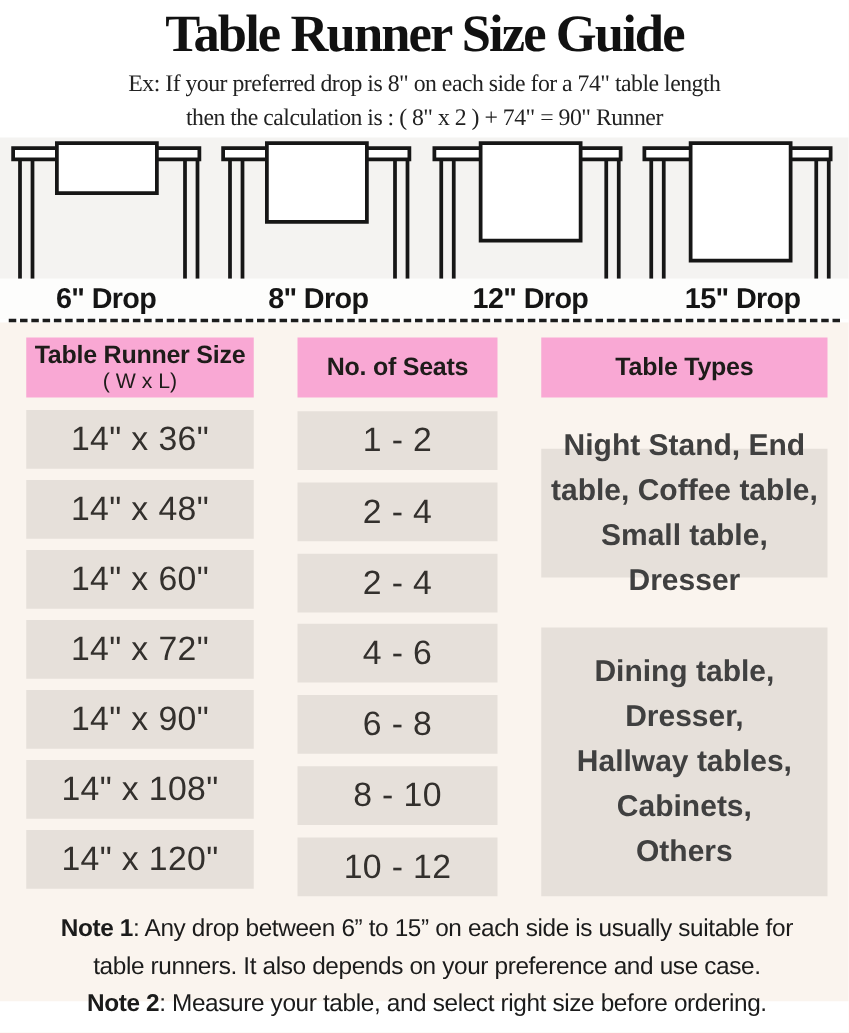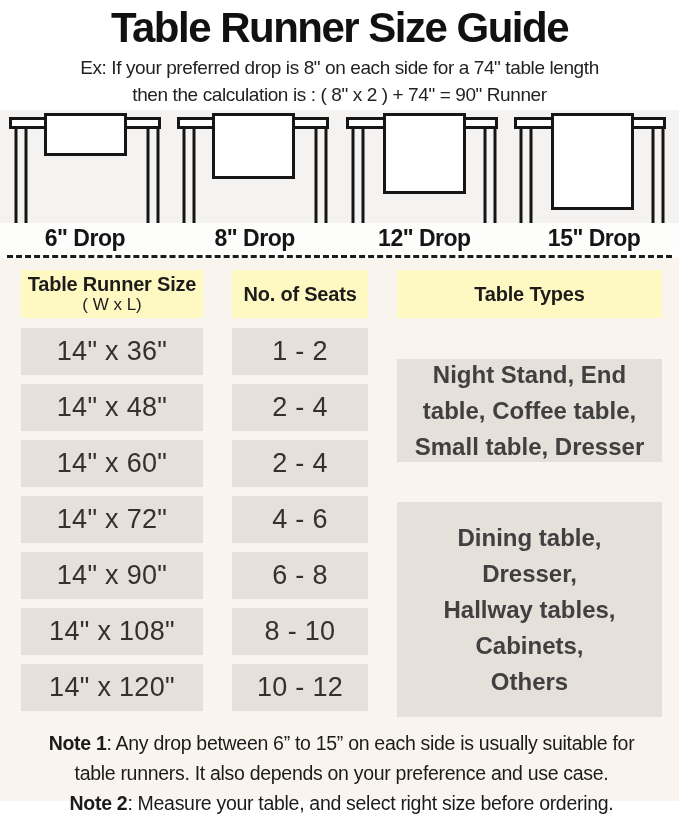--- a/index.html
+++ b/index.html
@@ -1,21 +1,21 @@
 <!DOCTYPE html>
 <html><head>
 <meta charset="utf-8">
 <style>
   html,body{margin:0;padding:0;}
   body{
     width:679px;height:826px;overflow:hidden;background:#ffffff;
     font-family:"Liberation Sans","DejaVu Sans",sans-serif;color:#1d1d1d;
   }
   
-  .top{text-align:center;padding-top:2px;}
+  .top{text-align:center;padding-top:2px;font-family:Liberation Serif, serif;}
   .title{
     font-size:42px;font-weight:bold;letter-spacing:-1.5px;color:#111;
     line-height:48px;margin:2px 0 4px;
   }
   .formula{font-size:20px;letter-spacing:-0.5px;line-height:24px;margin:0 0 5px;color:#222;}
   .ex{font-size:19px;letter-spacing:-0.4px;line-height:23px;margin:0 16px 4px;color:#222;}
   
   .figures{
     display:flex;justify-content:space-between;padding:2px 7px 0;
     background:#f4f3f1;height:111px;
@@ -25,28 +25,28 @@
   .drop-label{
     flex:1;text-align:center;font-weight:bold;font-size:23px;
     letter-spacing:-0.5px;color:#151515;line-height:26px;
   }
   .dashed{border-top:3px dashed #1c1c1c;margin:0 7px;height:0;}
   
   .bottom{background:#faf4ee;height:543px;box-sizing:border-box;padding:12px 17px 0 21px;}
   .size-table{display:flex;justify-content:space-between;}
   .col{display:flex;flex-direction:column;gap:9px;}
   .col1{width:182px;}
-  .col2{width:136px;}
-  .col3{width:265px;gap:40px;}
+  .col2{width:160px;justify-content:space-between;}
+  .col3{width:229px;gap:40px;}
   .box{
     background:#e6e0da;display:flex;align-items:center;justify-content:center;
     text-align:center;flex-direction:column;box-sizing:border-box;
   }
   .hdr{
-    background:#fef9c3;height:48px;margin-bottom:1px;font-weight:bold;
+    background:#f9a8d4;height:48px;margin-bottom:1px;font-weight:bold;
     font-size:20px;letter-spacing:-0.2px;color:#1e1c1a;line-height:21px;
   }
   .hdr .sub{font-weight:normal;font-size:17px;letter-spacing:0;line-height:19px;}
   .cell{height:47px;font-size:27px;letter-spacing:0.3px;color:#33302d;font-weight:400;}
   .type{font-weight:bold;font-size:24px;line-height:36px;color:#404040;}
   .type span{display:block;max-width:240px;}
   .type-1{height:103px;}
   .type-2{height:47px;}
   .type-3{height:215px;}
   .type-3 span{max-width:180px;}

